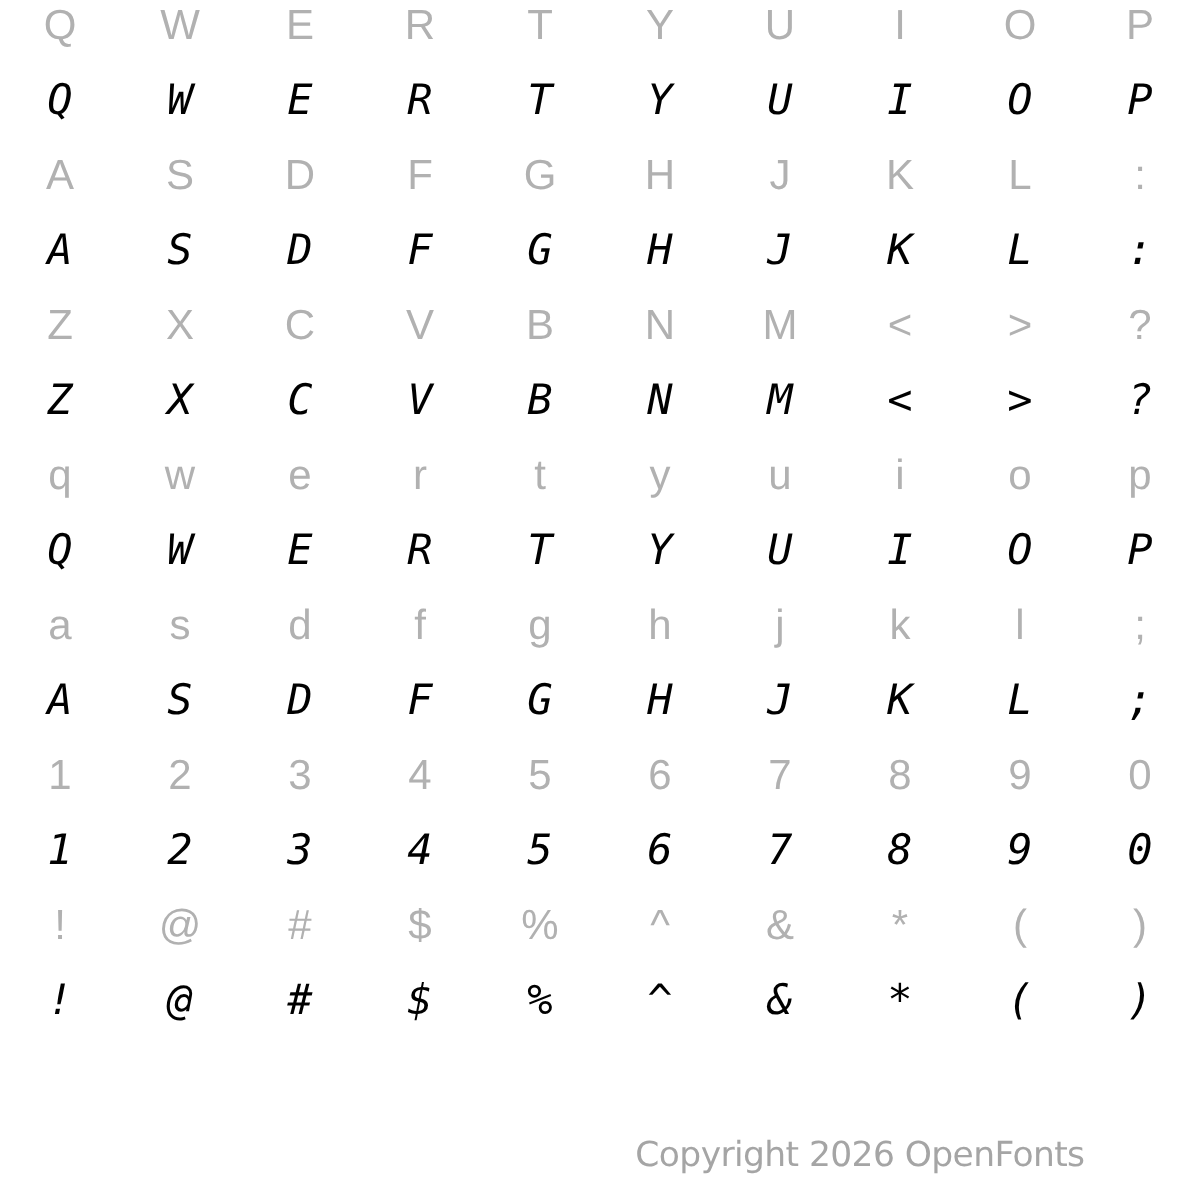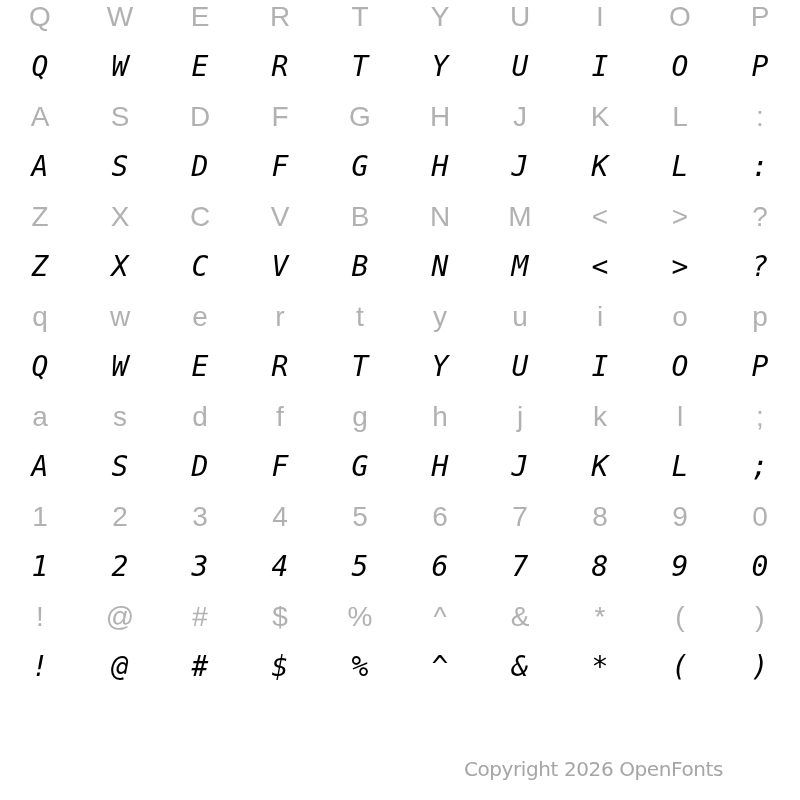--- a/index.html
+++ b/index.html
@@ -41,21 +41,21 @@
     font-style: italic;
     font-size: 28px;
     font-weight: 500;
     color: var(--preview-black, #000000);
   }
   .copyright {
     position: absolute;
     top: 757px;
     right: 77px;
     font-family: "DejaVu Sans", "Liberation Sans", sans-serif;
-    font-size: 20px;
+    font-size: 23px;
     letter-spacing: -0.4px;
     color: var(--footer-gray, #a5a5a5);
     white-space: nowrap;
   }
 </style>
 </head>
 <body>
 
 <div class="glyph-grid">
     <div class="glyph-row reference"><span class="glyph-cell">Q</span><span class="glyph-cell">W</span><span class="glyph-cell">E</span><span class="glyph-cell">R</span><span class="glyph-cell">T</span><span class="glyph-cell">Y</span><span class="glyph-cell">U</span><span class="glyph-cell">I</span><span class="glyph-cell">O</span><span class="glyph-cell">P</span></div>

